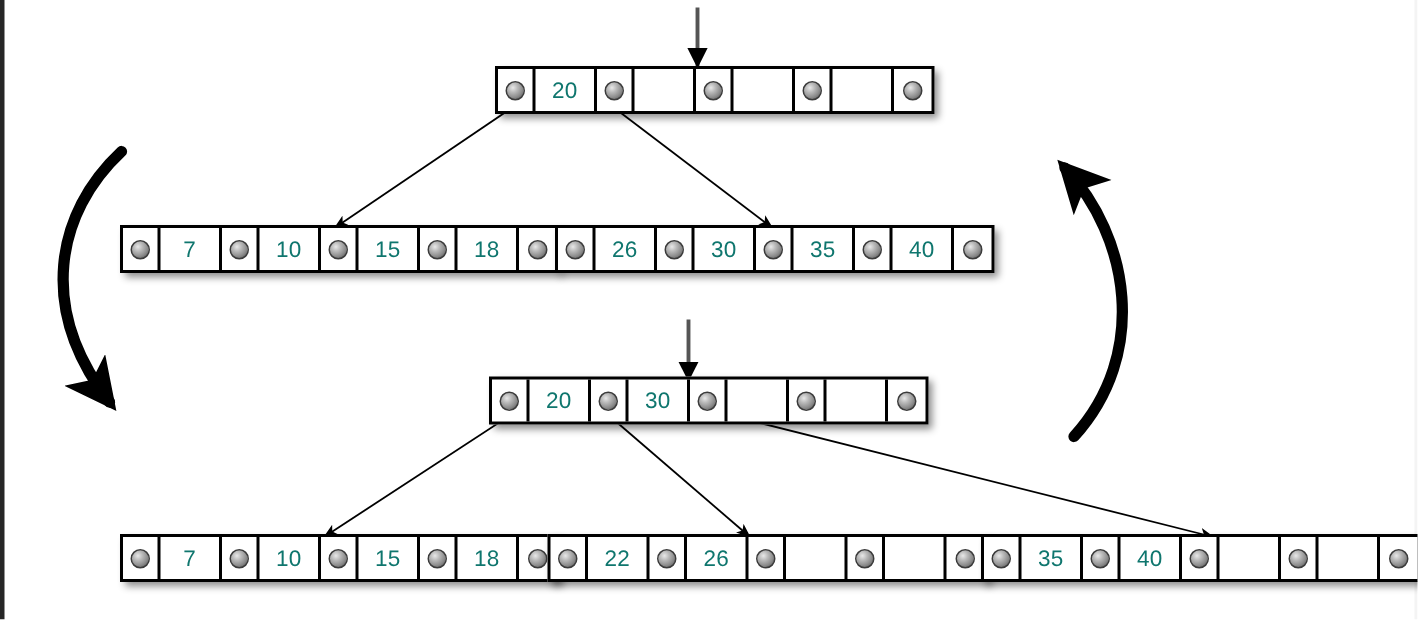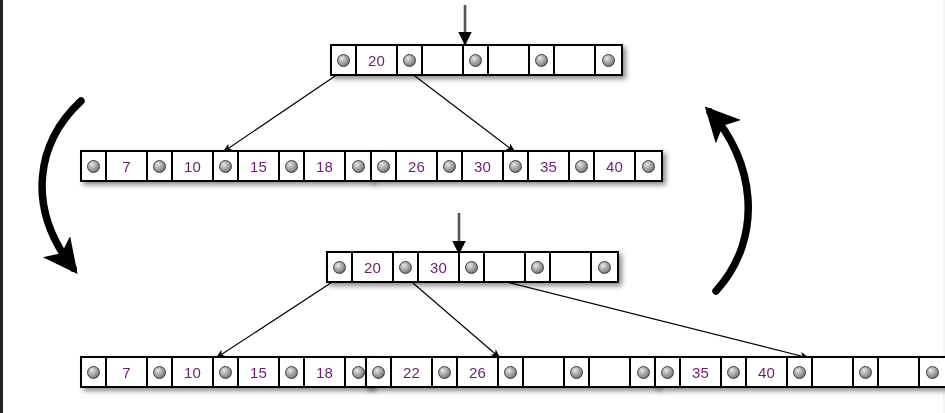--- a/index.html
+++ b/index.html
@@ -51,21 +51,21 @@
   }
   .cell:last-child { border-right: none; }
   .cell.ptr {
     width: 25px;
     flex: 0 0 25px;
   }
   .cell.key {
     width: 41px;
     flex: 0 0 41px;
     font-size: 15px;
-    color: #701a75;
+    color: #0f766e;
     letter-spacing: 0.2px;
   }
   .dot {
     width: 13px;
     height: 13px;
     border-radius: 50%;
     background: radial-gradient(circle at 36% 32%, #e8e8e8 0%, #b9b9b9 30%, #8d8d8d 62%, #4a4a4a 100%);
     border: 1px solid #3b3b3b;
     box-sizing: border-box;
   }

